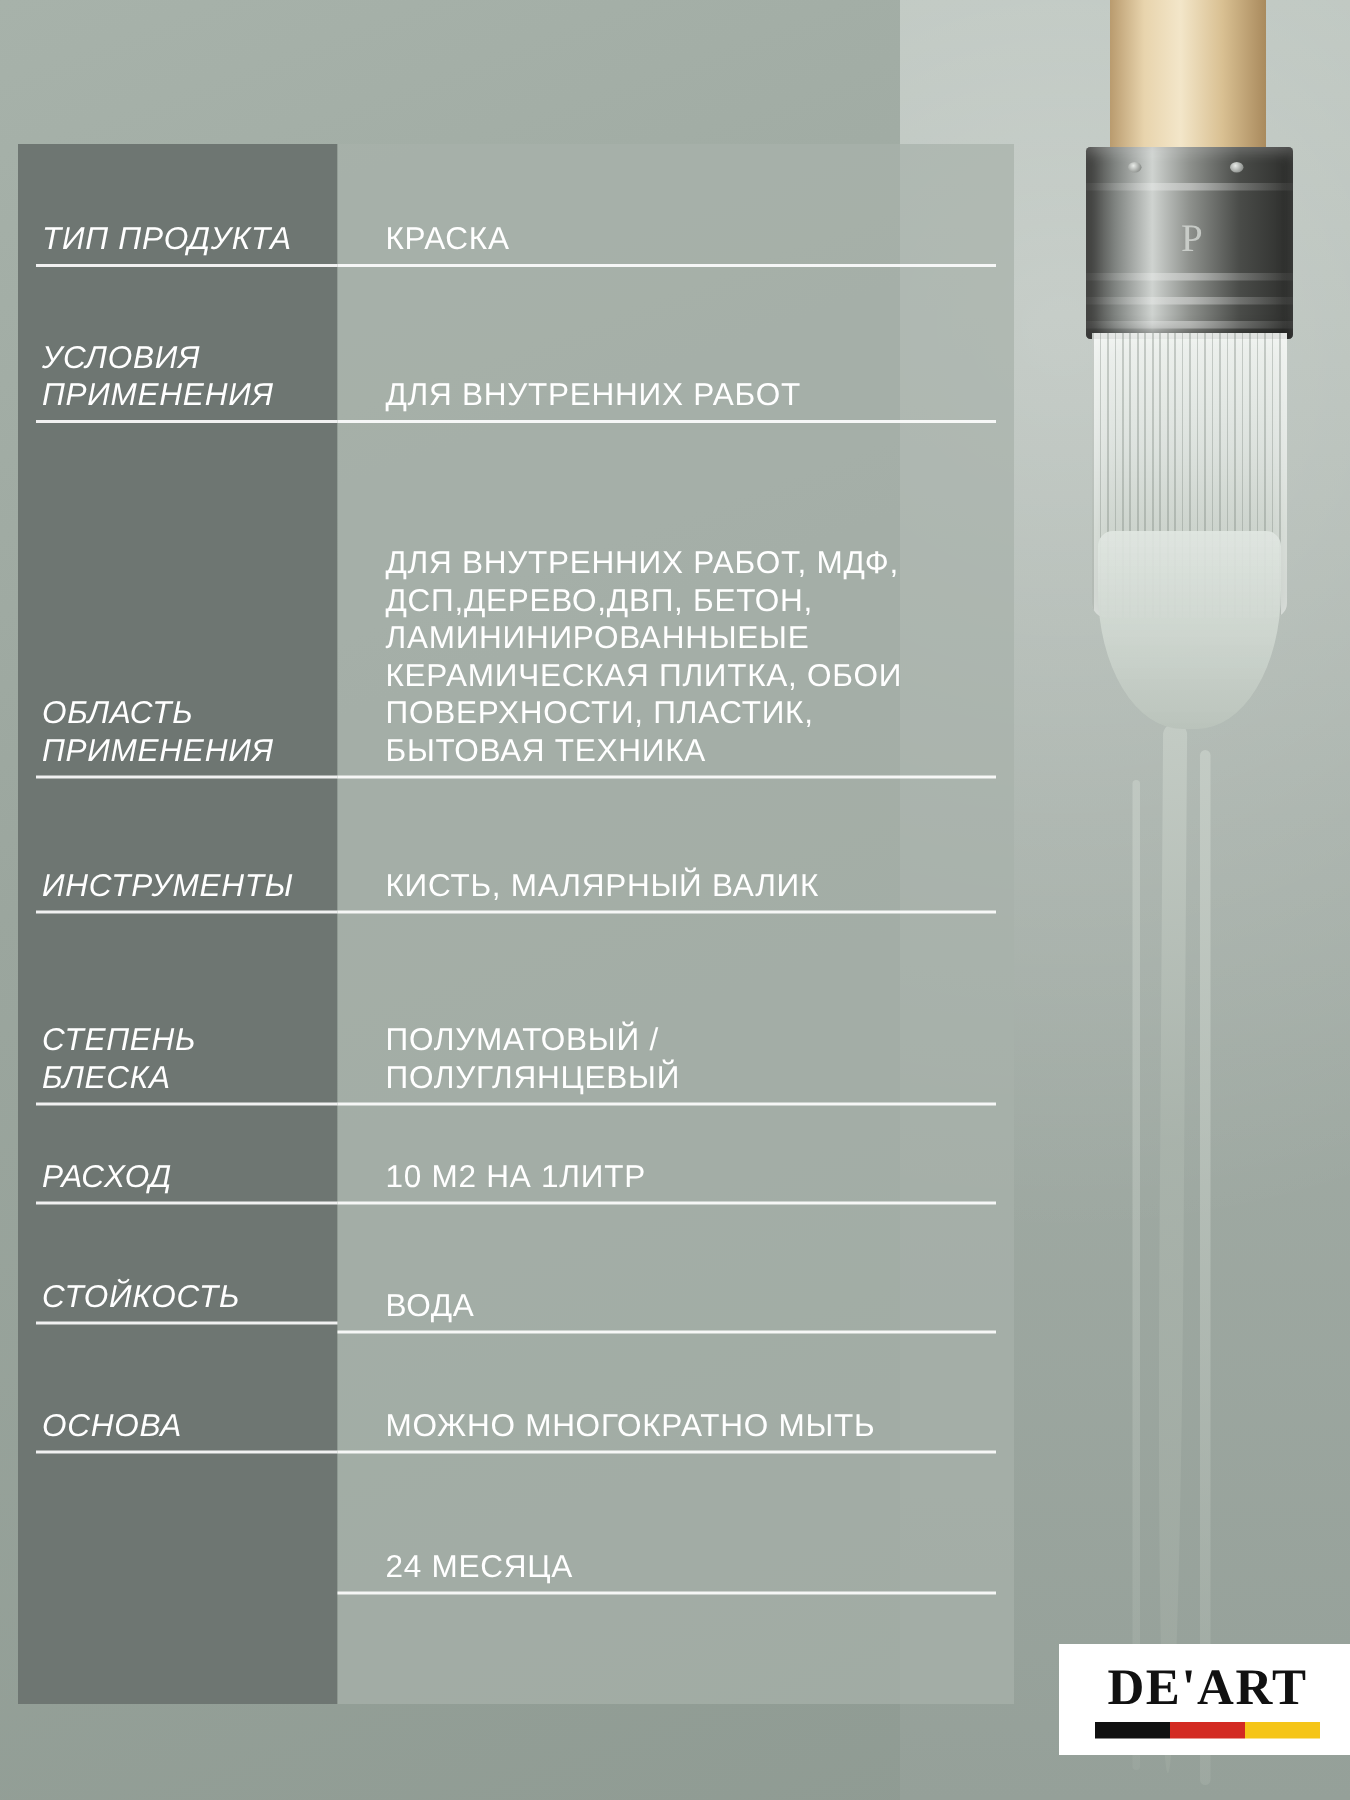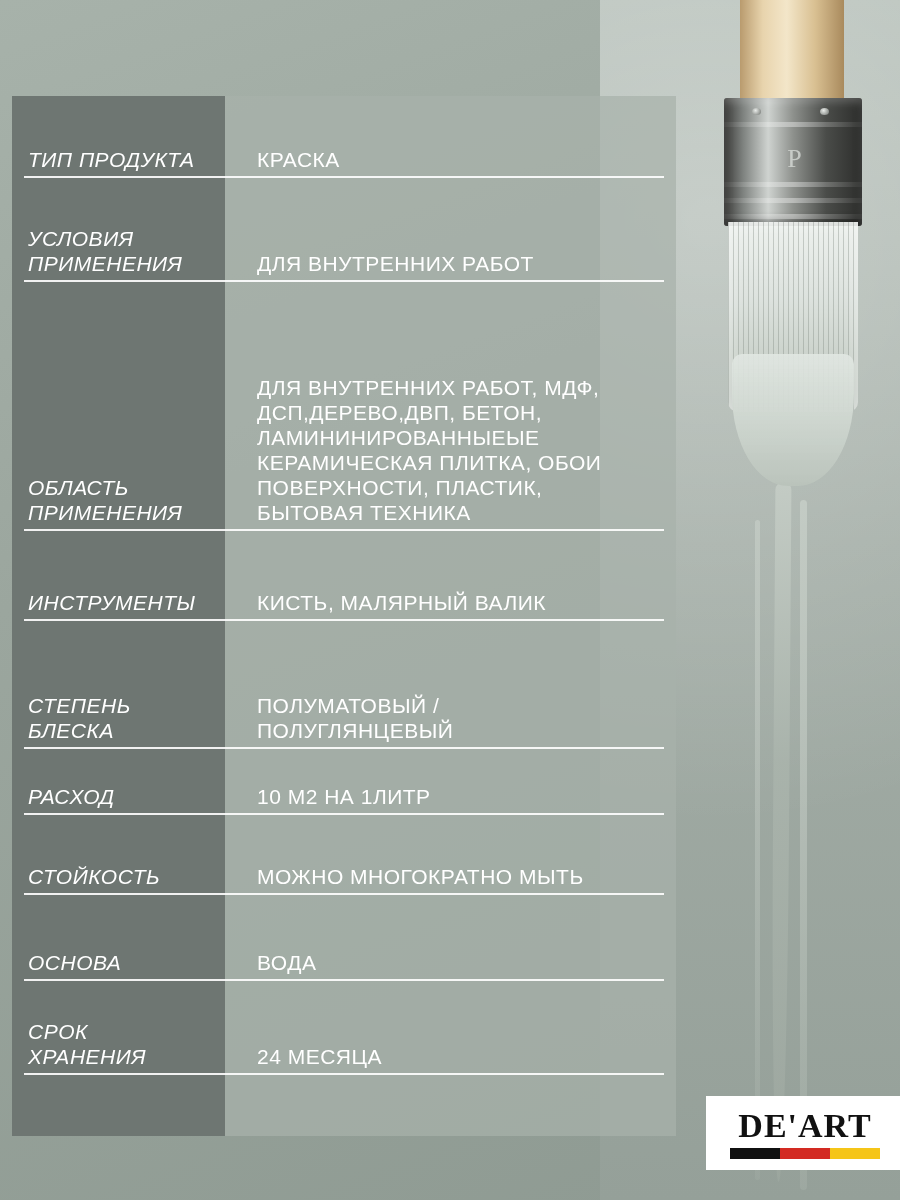--- a/index.html
+++ b/index.html
@@ -213,21 +213,21 @@
     padding: 0 14px 6px 32px;
     font-size: 21px;
     line-height: 25px;
     text-transform: uppercase;
     align-items: flex-end;
   }
 
   .r0 { height: 82px; }
   .r1 { height: 104px; }
   .r2 { height: 80px; }
-  .r3 { height: 157px; margin-top: 12px; }
+  .r3 { height: 157px; }
   .r4 { height: 90px; border-radius: 28px; }
   .r5 { height: 128px; }
   .r6 { height: 66px; }
   .r7 { height: 80px; }
   .r8 { height: 86px; }
   .r9 { height: 94px; }
   .r10 { height: 49px; }
 
   .multi { line-height: 24px; }
 
@@ -312,26 +312,20 @@
       <div class="cell r4">ИНСТРУМЕНТЫ</div>
       <div class="cell r5 multi">
         <div>
           <div>СТЕПЕНЬ</div>
           <div>БЛЕСКА</div>
         </div>
       </div>
       <div class="cell r6">РАСХОД</div>
       <div class="cell r7">СТОЙКОСТЬ</div>
       <div class="cell r8">ОСНОВА</div>
-      <div class="cell r9 multi">
-        <div>
-          <div>СРОК</div>
-          <div>ХРАНЕНИЯ</div>
-        </div>
-      </div>
       <div class="cell r10 no-rule"></div>
     </div>
 
     <div class="col-values">
       <div class="cell r0">КРАСКА</div>
       <div class="cell r1">ДЛЯ ВНУТРЕННИХ РАБОТ</div>
       <div class="cell r2 no-rule"></div>
       <div class="cell r3 multi">
         <div>
           <div>ДЛЯ ВНУТРЕННИХ РАБОТ, МДФ,</div>
@@ -343,22 +337,22 @@
         </div>
       </div>
       <div class="cell r4">КИСТЬ, МАЛЯРНЫЙ ВАЛИК</div>
       <div class="cell r5 multi">
         <div>
           <div>ПОЛУМАТОВЫЙ /</div>
           <div>ПОЛУГЛЯНЦЕВЫЙ</div>
         </div>
       </div>
       <div class="cell r6">10 М2 НА 1ЛИТР</div>
+      <div class="cell r8">ВОДА</div>
       <div class="cell r7">МОЖНО МНОГОКРАТНО МЫТЬ</div>
-      <div class="cell r8">ВОДА</div>
       <div class="cell r9">24 МЕСЯЦА</div>
       <div class="cell r10 no-rule"></div>
     </div>
 
   </div>
 
   <div class="logo-box">
     <div class="logo-text">DE'ART</div>
     <div class="logo-flag">
       <div class="flag-black"></div>

